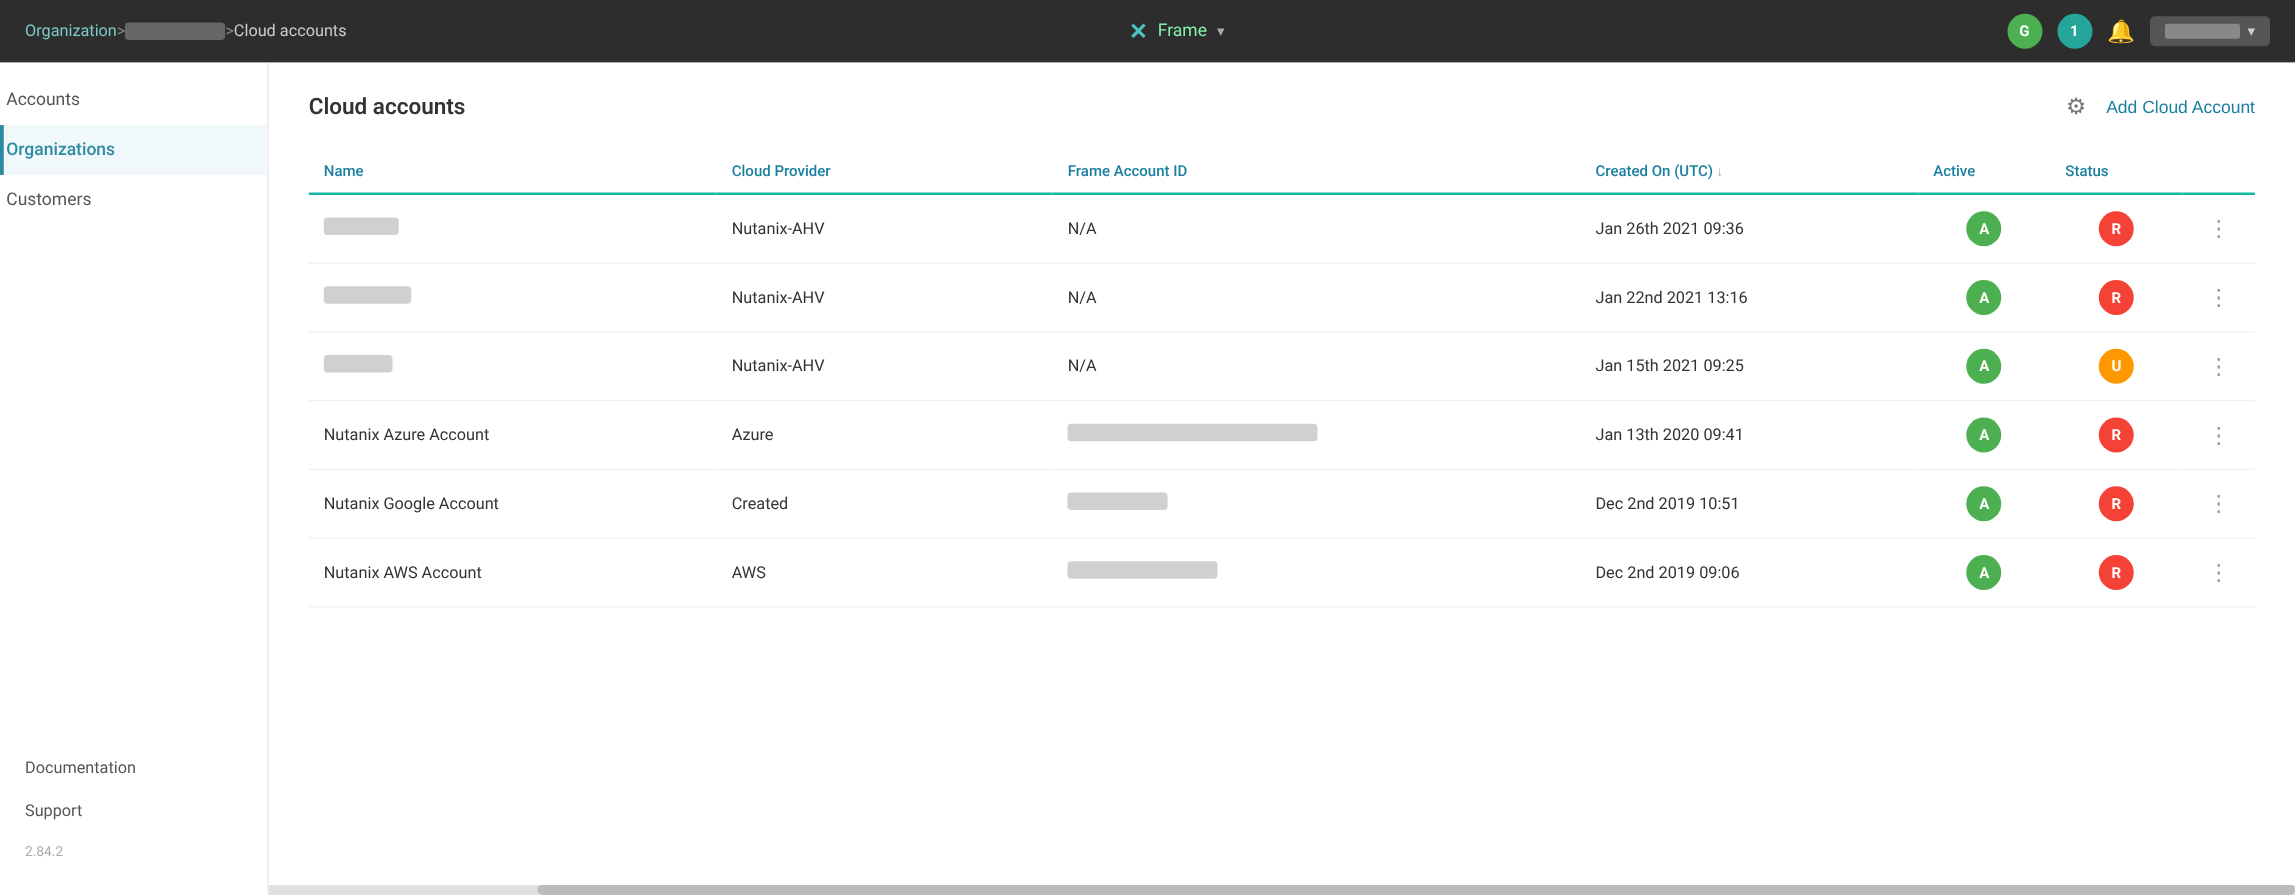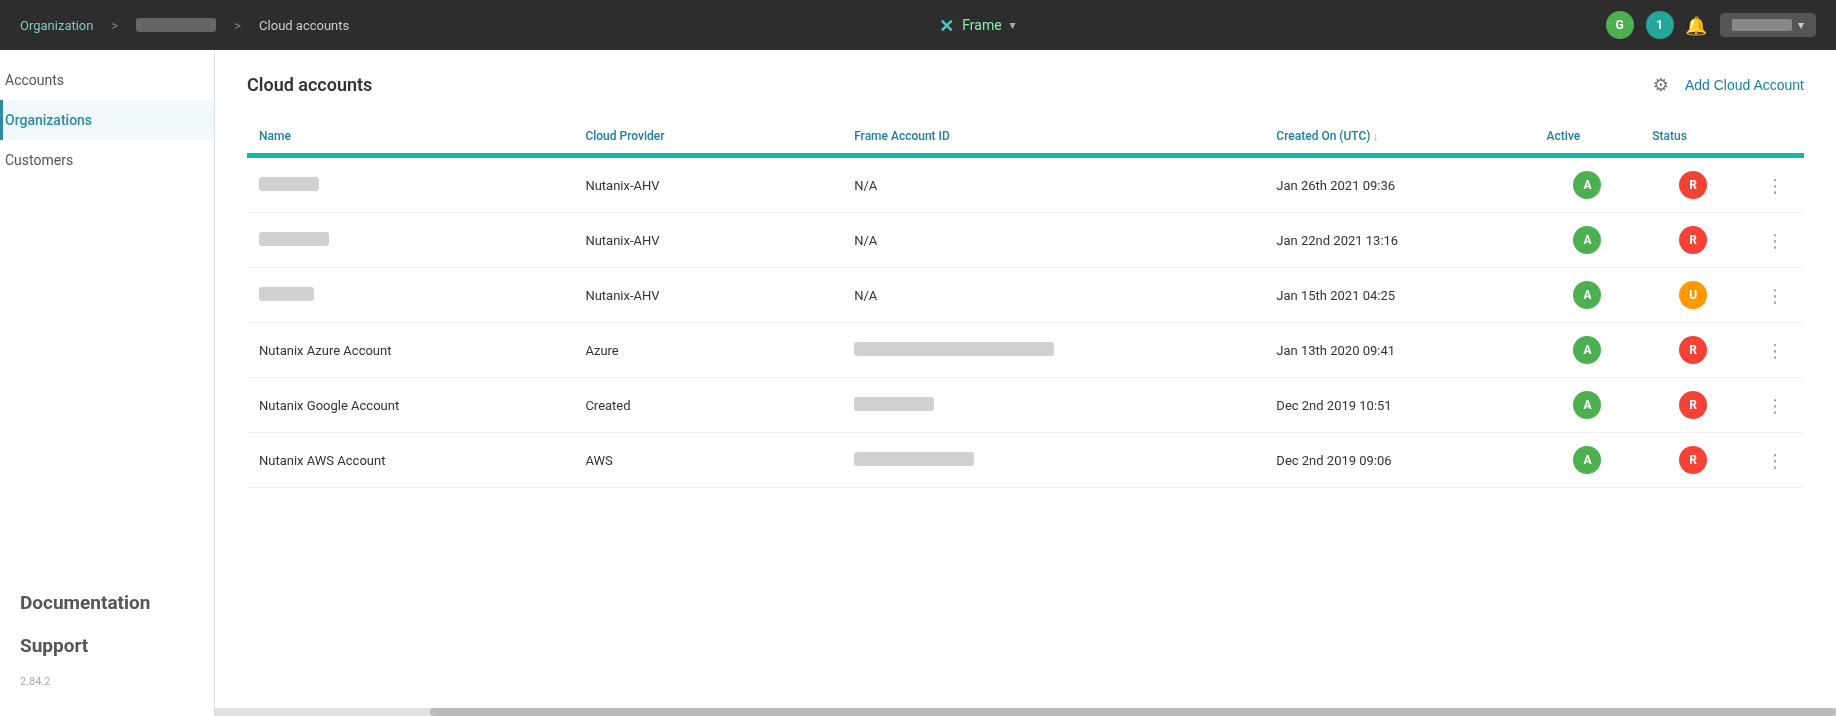--- a/index.html
+++ b/index.html
@@ -11,21 +11,21 @@
       height: 50px;
       display: flex;
       align-items: center;
       padding: 0 20px;
       flex-shrink: 0;
       justify-content: space-between;
     }
     .topnav-left {
       display: flex;
       align-items: center;
-      gap: 18px;
+      gap: 0;
       font-size: 13px;
       color: #aaa;
     }
     .topnav-left .crumb-link { color: #7ec8c8; cursor: pointer; }
     .topnav-left .crumb-sep { color: #888; }
     .topnav-left .crumb-current { color: #ccc; }
     .topnav-left .crumb-blurred {
       background: #666;
       color: transparent;
       border-radius: 3px;
@@ -116,24 +116,23 @@
       color: #2d8aa0;
       background: #f0f8fb;
       border-left: 3px solid #2d8aa0;
       font-weight: 500;
     }
     .sidebar-bottom {
       padding: 0 0 20px 0;
     }
     .sidebar-bottom-item {
       padding: 10px 20px;
-      font-size: 19px;
+      font-size: 13px;
       color: #555;
       cursor: pointer;
-      font-weight: bold;
     }
     .sidebar-version {
       padding: 8px 20px;
       font-size: 11px;
       color: #aaa;
     }
 
     
     .content {
       flex: 1;
@@ -185,21 +184,21 @@
     .cloud-table {
       width: 100%;
       border-collapse: collapse;
     }
     .cloud-table th {
       text-align: left;
       font-size: 12px;
       font-weight: 500;
       color: #1a7fa0;
       padding: 10px 12px;
-      border-bottom: 5px solid #14b8a6;
+      border-bottom: 2px solid #14b8a6;
       white-space: nowrap;
     }
     .cloud-table th.sortable {
       cursor: pointer;
     }
     .cloud-table th.sortable::after {
       content: ' ↓';
       color: #aaa;
       font-size: 11px;
     }
@@ -351,21 +350,21 @@
               <td class="col-account-id">N/A</td>
               <td class="col-created">Jan 22nd 2021 13:16</td>
               <td class="col-active"><span class="status-badge badge-green">A</span></td>
               <td class="col-status"><span class="status-badge badge-red">R</span></td>
               <td><span class="menu-dots">⋮</span></td>
             </tr>
             <tr>
               <td class="col-name"><span class="blurred-cell" style="width: 55px;"></span></td>
               <td class="col-provider">Nutanix-AHV</td>
               <td class="col-account-id">N/A</td>
-              <td class="col-created">Jan 15th 2021 04:25</td>
+              <td class="col-created">Jan 15th 2021 09:25</td>
               <td class="col-active"><span class="status-badge badge-green">A</span></td>
               <td class="col-status"><span class="status-badge badge-orange">U</span></td>
               <td><span class="menu-dots">⋮</span></td>
             </tr>
             <tr>
               <td class="col-name">Nutanix Azure Account</td>
               <td class="col-provider">Azure</td>
               <td class="col-account-id"><span class="blurred-cell" style="width: 200px;"></span></td>
               <td class="col-created">Jan 13th 2020 09:41</td>
               <td class="col-active"><span class="status-badge badge-green">A</span></td>

